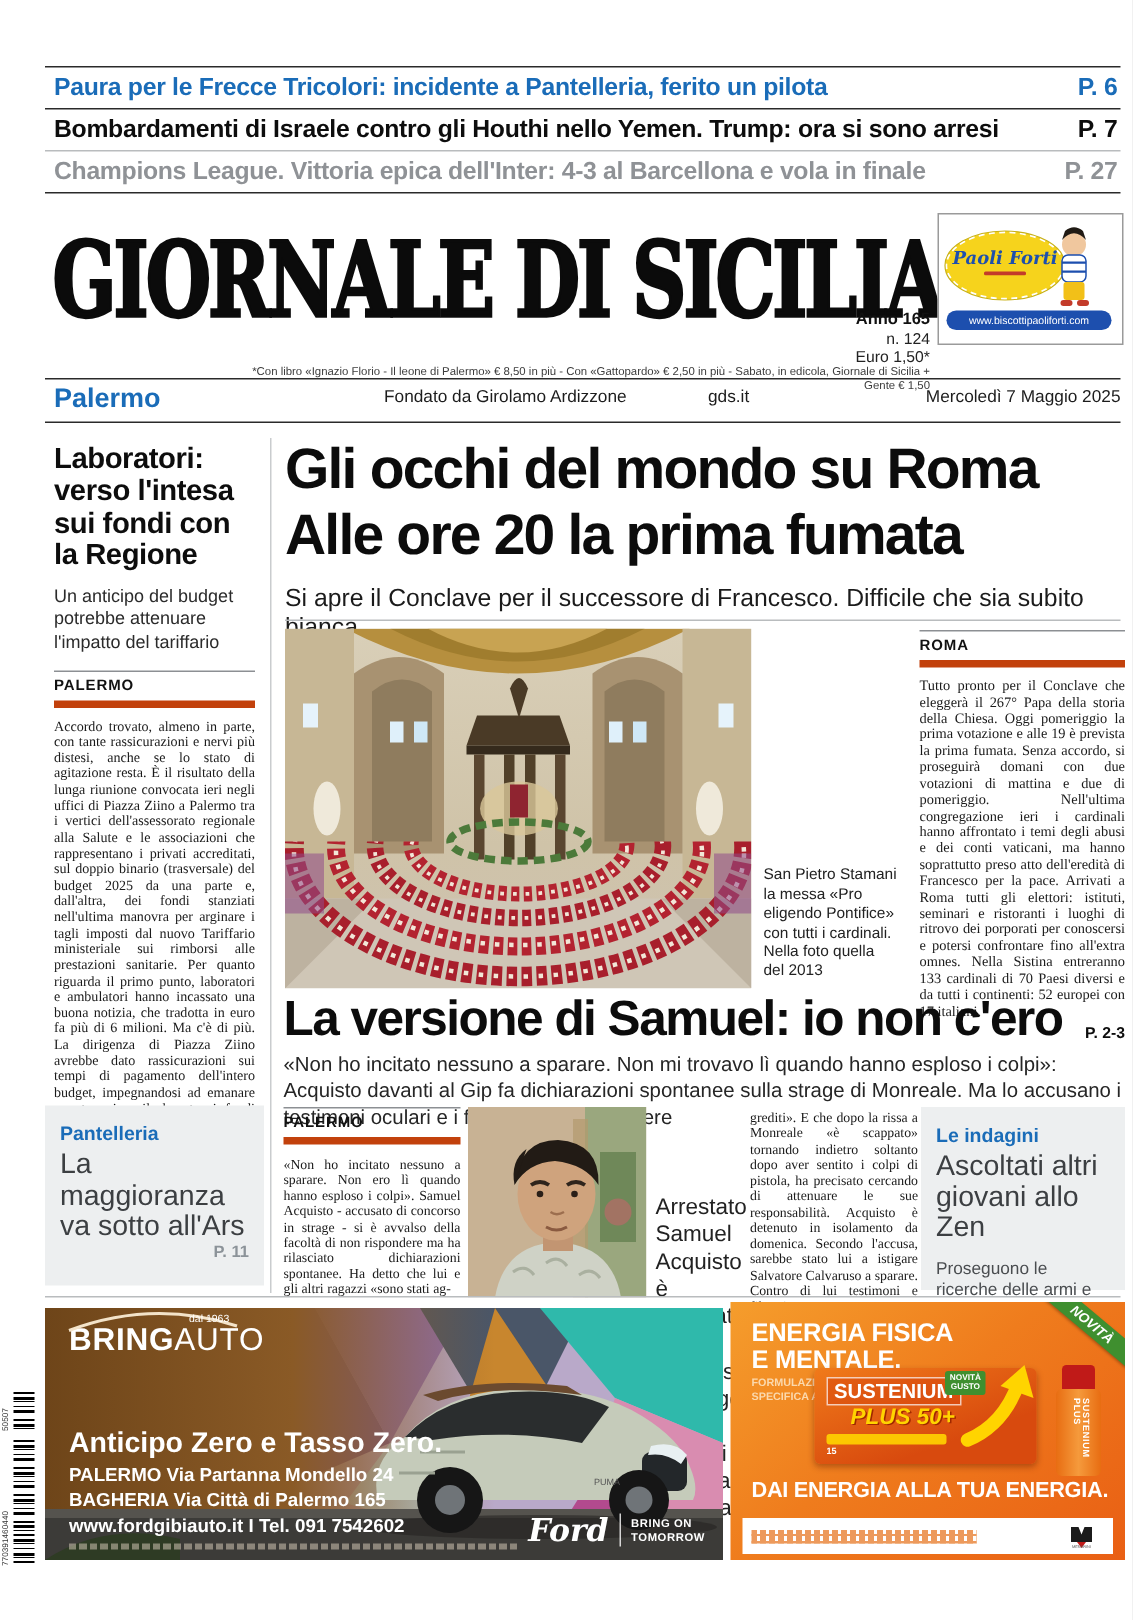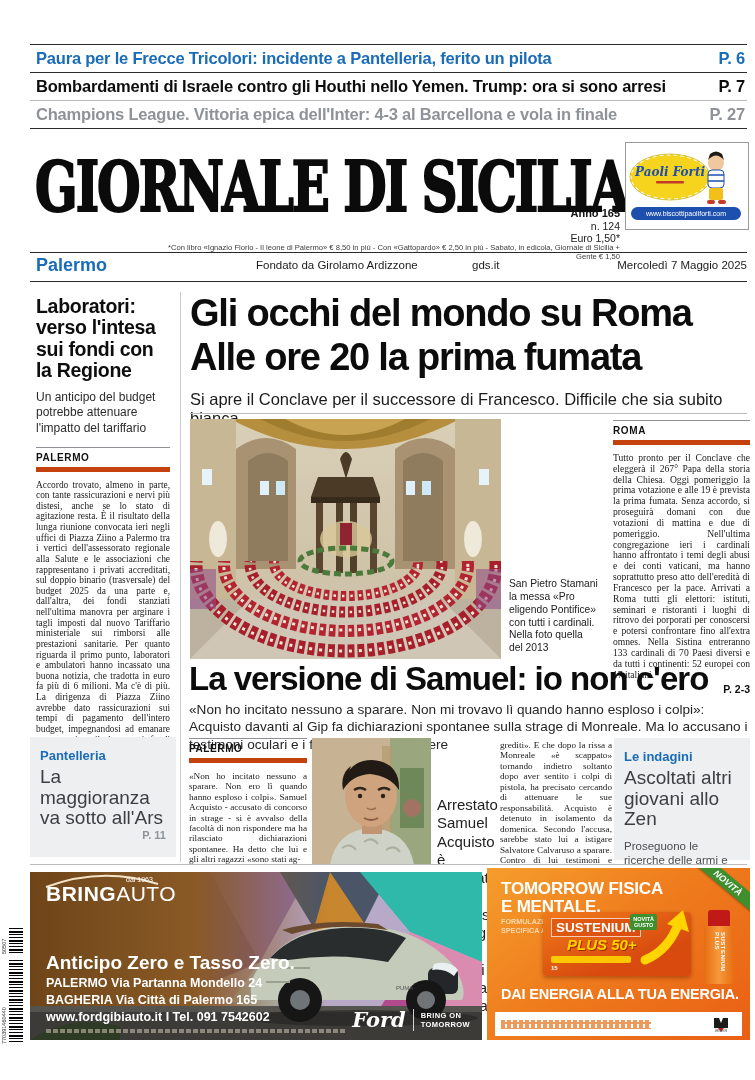--- a/index.html
+++ b/index.html
@@ -395,21 +395,21 @@
       <span class="ford-tag">
         <span style="display:block">BRING ON</span>
         <span style="display:block">TOMORROW</span>
       </span>
     </div>
   </div>
 
   <div class="sus-ad">
     <div class="ribbon">NOVITÀ</div>
     <div class="sus-h1">
-      <div>TOMORROW FISICA</div>
+      <div>ENERGIA FISICA</div>
       <div>E MENTALE.</div>
     </div>
     <div class="sus-sub">
       <div>FORMULAZIONE</div>
       <div>SPECIFICA ADULTI 50+</div>
     </div>
     <div class="sus-pack">
       <div class="pack-name">SUSTENIUM</div>
       <div class="pack-plus">PLUS 50+</div>
       <div class="pack-band"></div>

